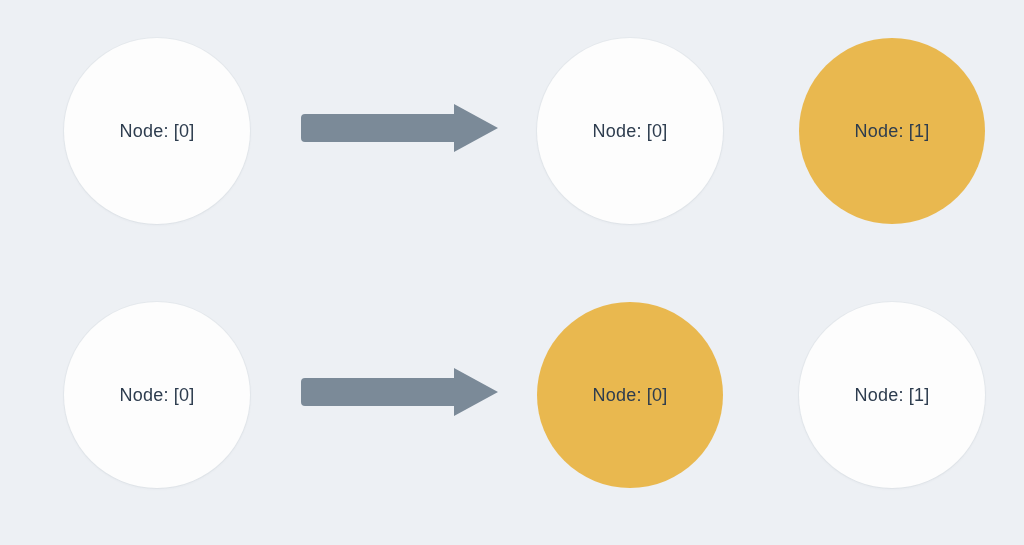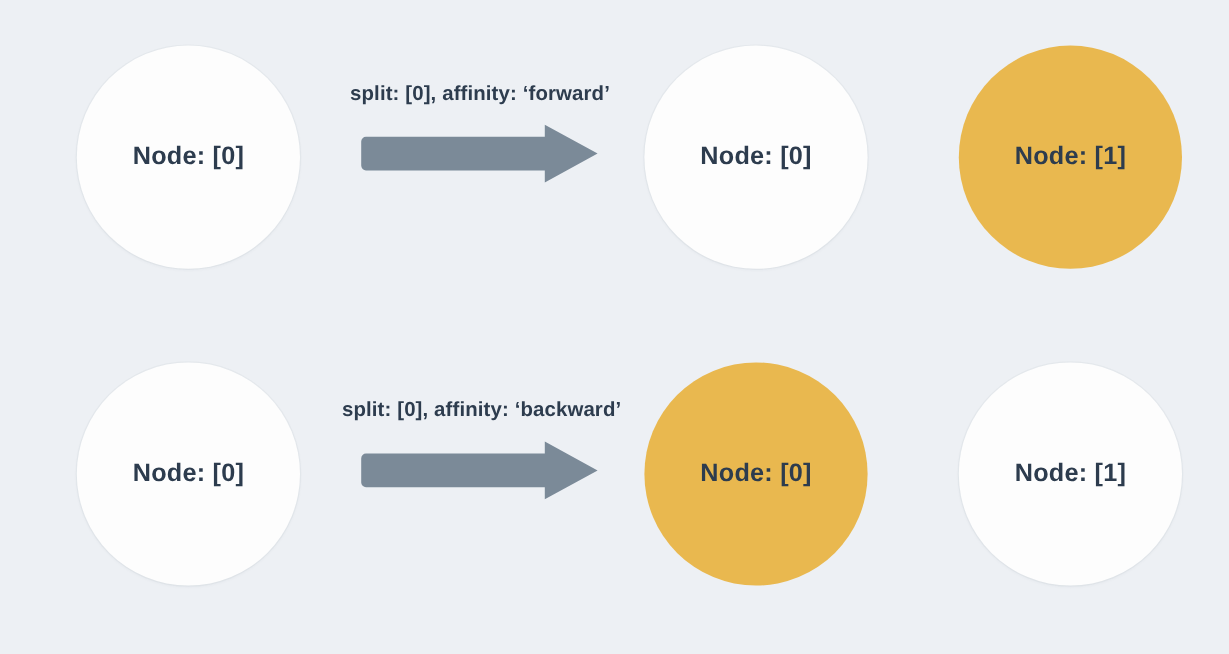--- a/index.html
+++ b/index.html
@@ -39,22 +39,22 @@
     box-shadow: 0 1px 3px rgba(40,55,70,0.05), 0 0 0 1px rgba(40,55,70,0.03);
     display:flex;
     align-items:center;
     justify-content:center;
   }
   .node.highlighted{
     background: var(--node-highlight);
     box-shadow:none;
   }
   .node-label{
-    font-size:21px;
-    font-weight:700;
+    font-size:18px;
+    font-weight:400;
     letter-spacing:0.2px;
     color: var(--text);
   }
   .node-source{ left:64px; }
   .node-result-a{ left:537px; }
   .node-result-b{ left:799px; }
   .arrow-label{
     position:absolute;
     left:285px;
     top:30px;
@@ -78,21 +78,20 @@
 </head>
 <body>
 
 <div class="canvas">
 
   <section class="row row-0">
     <div class="node node-source">
       <span class="node-label">Node: [0]</span>
     </div>
 
-    <div class="arrow-label">split: [0], affinity: ‘forward’</div>
 
     <div class="arrow">
       <svg viewBox="0 0 200 52" xmlns="http://www.w3.org/2000/svg" aria-hidden="true">
         <path d="M5 12 h149 v-10 l44 24 -44 24 v-10 h-149 a4 4 0 0 1 -4 -4 v-20 a4 4 0 0 1 4 -4 z" fill="var(--arrow)"></path>
       </svg>
     </div>
 
     <div class="node node-result-a">
       <span class="node-label">Node: [0]</span>
     </div>
@@ -100,21 +99,20 @@
     <div class="node node-result-b highlighted">
       <span class="node-label">Node: [1]</span>
     </div>
   </section>
 
   <section class="row row-1">
     <div class="node node-source">
       <span class="node-label">Node: [0]</span>
     </div>
 
-    <div class="arrow-label">split: [0], affinity: ‘backward’</div>
 
     <div class="arrow">
       <svg viewBox="0 0 200 52" xmlns="http://www.w3.org/2000/svg" aria-hidden="true">
         <path d="M5 12 h149 v-10 l44 24 -44 24 v-10 h-149 a4 4 0 0 1 -4 -4 v-20 a4 4 0 0 1 4 -4 z" fill="var(--arrow)"></path>
       </svg>
     </div>
 
     <div class="node node-result-a highlighted">
       <span class="node-label">Node: [0]</span>
     </div>

